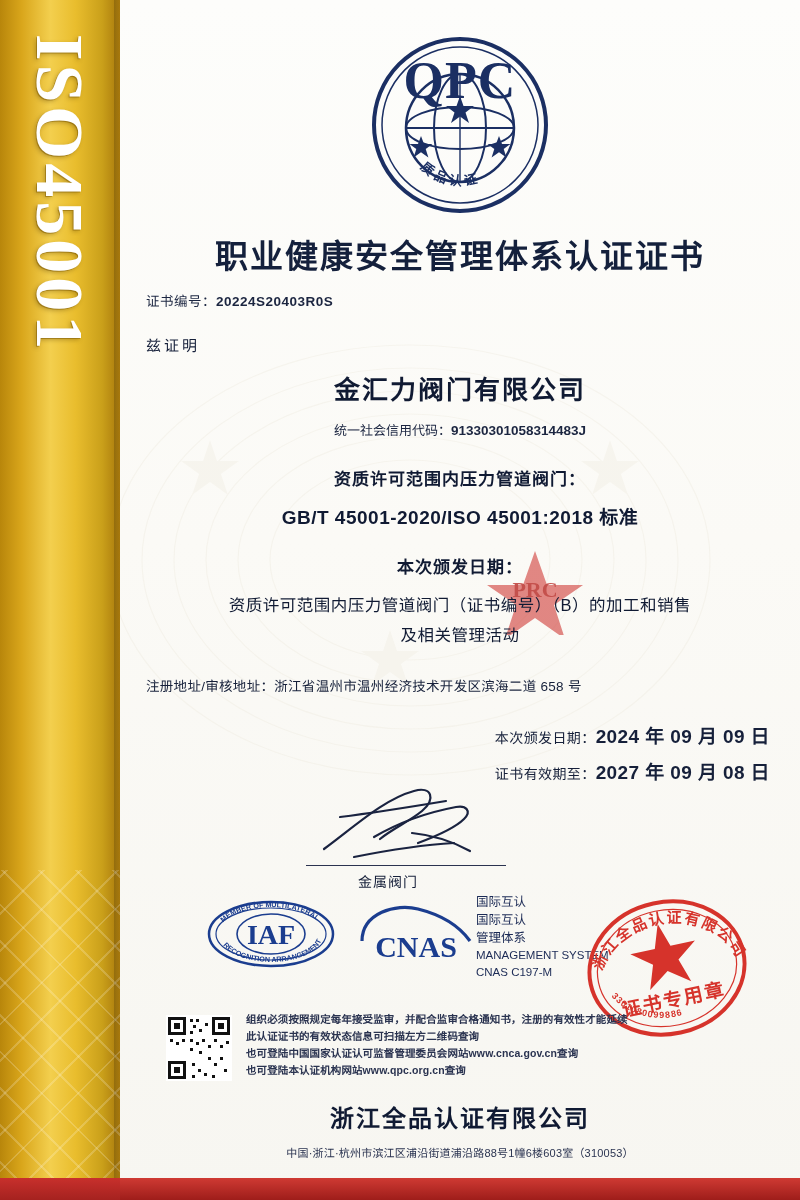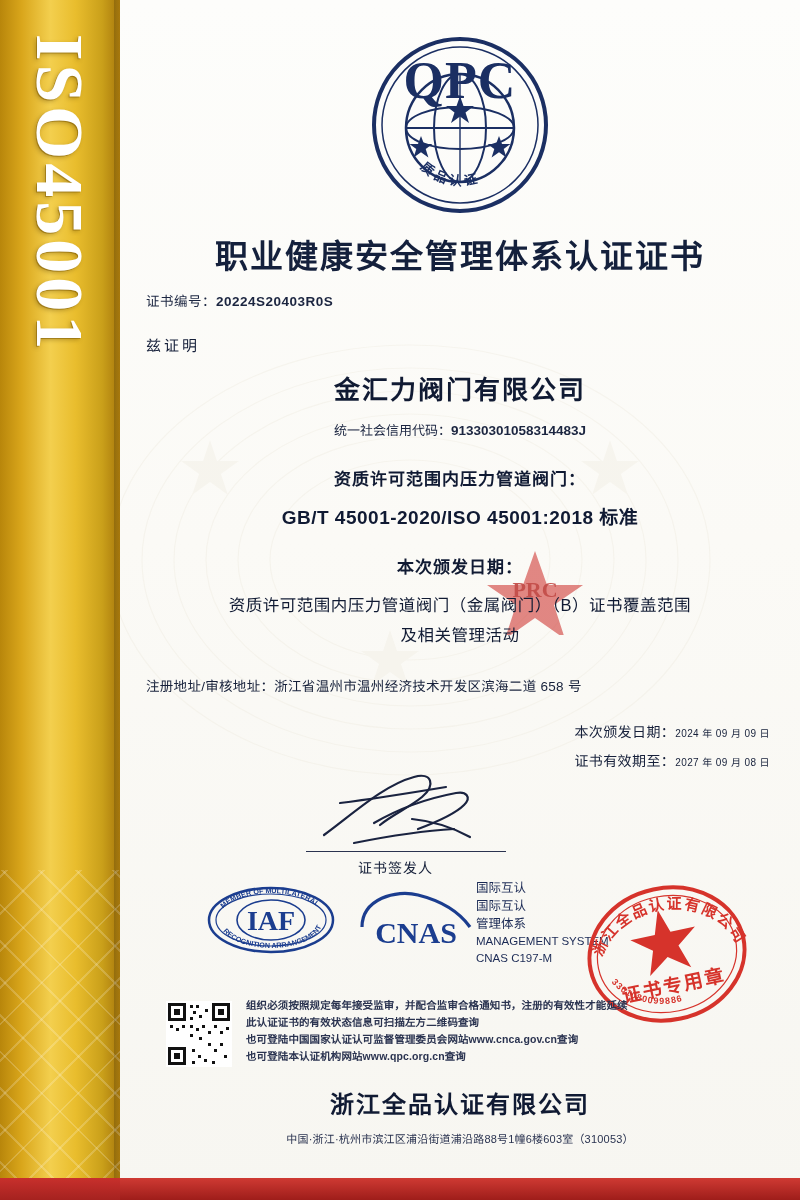--- a/index.html
+++ b/index.html
@@ -114,21 +114,21 @@
     letter-spacing:.3px;
   }
   
   .dates{
     margin-top:26px;text-align:right;padding-right:4px;
   }
   .date-row{
     font-size:14px;color:#16203a;margin-bottom:9px;letter-spacing:.4px;
   }
   .date-row .lbl{}
-  .date-row .val{font-weight:normal;font-size:10px;}
+  .date-row .val{font-weight:bold;font-size:19px;}
   
   .sign-wrap{
     position:relative;height:96px;margin-top:-6px;
   }
   .sign-svg{position:absolute;left:168px;top:-10px;}
   .sign-line{
     position:absolute;left:160px;top:78px;width:200px;height:1px;background:#2b3350;
   }
   .sign-label{
     position:absolute;left:212px;top:84px;font-size:14px;color:#16203a;letter-spacing:1px;
@@ -243,21 +243,21 @@
     <div class="company">金汇力阀门有限公司</div>
 
     <div class="uscc">
       <span>统一社会信用代码：</span><b>91330301058314483J</b>
     </div>
 
     <div class="conform">资质许可范围内压力管道阀门：</div>
     <div class="standard">GB/T 45001-2020/ISO 45001:2018 标准</div>
 
     <div class="scope-label">本次颁发日期：</div>
-    <div class="scope-text">资质许可范围内压力管道阀门（金属阀门）（B）证书覆盖范围</div>
+    <div class="scope-text">资质许可范围内压力管道阀门（证书编号）（B）的加工和销售</div>
     <div class="scope-text" style="margin-top:4px">及相关管理活动</div>
 
     <div class="prc">
       <svg width="120" height="90" viewBox="0 0 120 90">
         <polygon points="60,6 72,40 108,40 79,60 90,94 60,73 30,94 41,60 12,40 48,40" fill="#cf3a35" opacity=".75"></polygon>
         <text x="60" y="52" text-anchor="middle" font-family="Liberation Serif, serif" font-size="22" font-weight="bold" fill="#b5231f" opacity=".95">PRC</text>
       </svg>
     </div>
 
     <div class="addr">注册地址/审核地址：浙江省温州市温州经济技术开发区滨海二道 658 号</div>
@@ -277,21 +277,21 @@
           <g fill="none" stroke="#1a2340" stroke-width="2.2" stroke-linecap="round">
             <path d="M10,72 C40,50 70,22 100,14 C118,9 122,22 108,34 C96,44 78,52 66,62"></path>
             <path d="M26,40 C58,36 96,30 132,24"></path>
             <path d="M60,60 C84,46 110,36 142,30 C152,28 158,34 150,42 C140,52 120,60 104,66"></path>
             <path d="M98,56 C118,58 138,64 156,74"></path>
             <path d="M40,80 C70,74 104,68 140,66"></path>
           </g>
         </svg>
       </div>
       <div class="sign-line"></div>
-      <div class="sign-label">证书签发人</div>
+      <div class="sign-label">金属阀门</div>
     </div>
 
     <div class="accred">
 
       <div class="iaf">
         <svg width="130" height="78" viewBox="0 0 130 78">
           <ellipse cx="65" cy="39" rx="62" ry="32" fill="none" stroke="#1b3d8f" stroke-width="2.5"></ellipse>
           <ellipse cx="65" cy="39" rx="55" ry="26" fill="none" stroke="#1b3d8f" stroke-width="1.2"></ellipse>
           <ellipse cx="65" cy="39" rx="34" ry="20" fill="none" stroke="#1b3d8f" stroke-width="1.6"></ellipse>
           <text x="65" y="49" text-anchor="middle" font-family="Liberation Serif, serif" font-size="28" font-weight="bold" fill="#1b3d8f">IAF</text>

